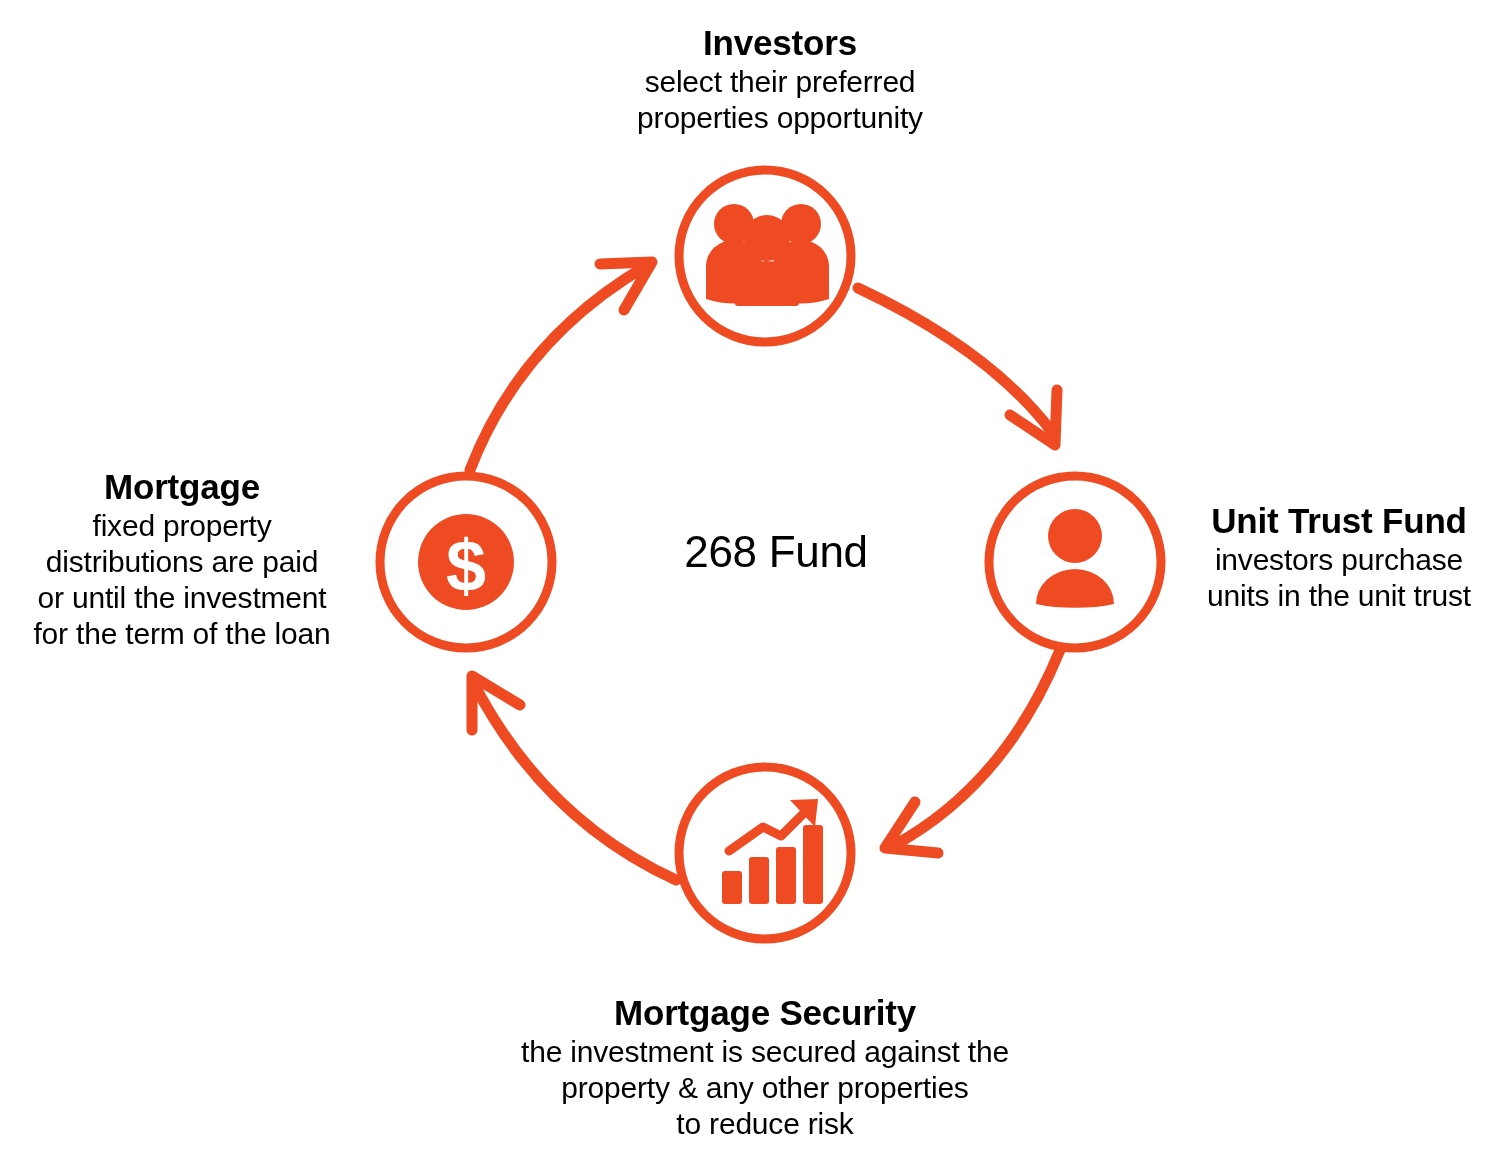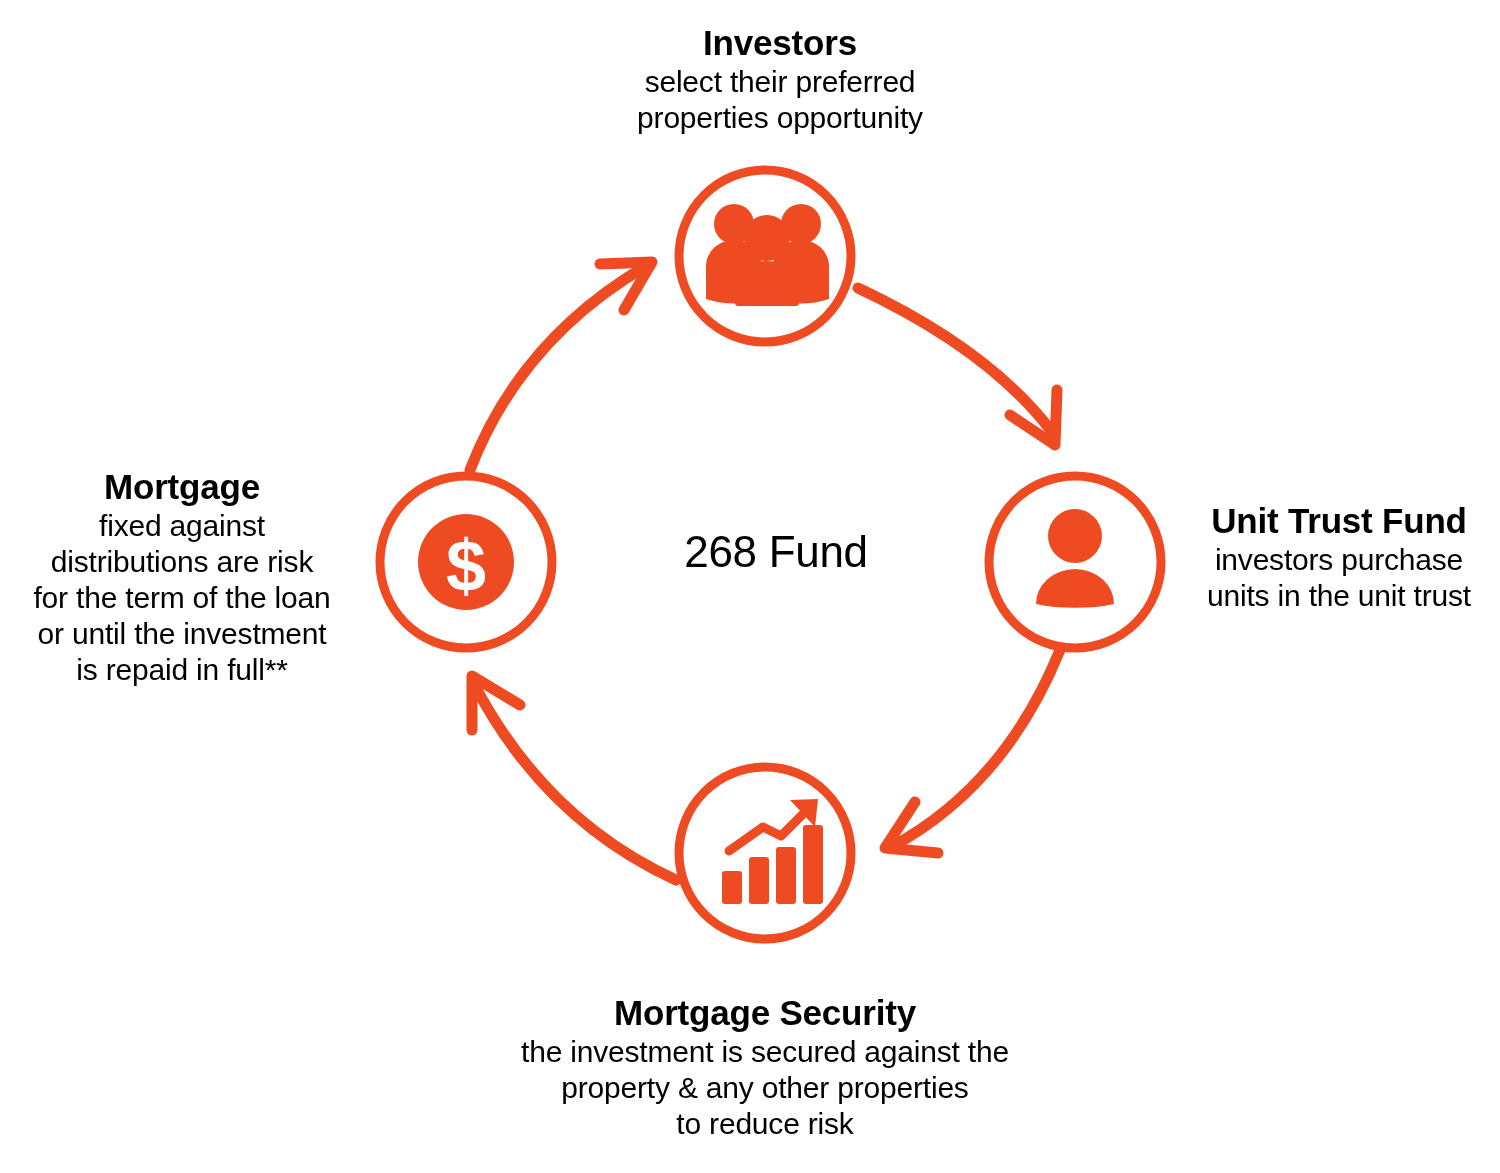--- a/index.html
+++ b/index.html
@@ -184,23 +184,22 @@
     <div class="label-title">Unit Trust Fund</div>
     <div class="label-desc">
       <span class="line">investors purchase</span>
       <span class="line">units in the unit trust</span>
     </div>
   </div>
 
   <div class="label-block" id="label-returns">
     <div class="label-title">Mortgage</div>
     <div class="label-desc">
-      <span class="line">fixed against</span>
-      <span class="line">distributions are risk</span>
+      <span class="line">fixed property</span>
+      <span class="line">distributions are paid</span>
+      <span class="line">or until the investment</span>
       <span class="line">for the term of the loan</span>
-      <span class="line">or until the investment</span>
-      <span class="line">is repaid in full**</span>
     </div>
   </div>
 
   <div class="center-title">268 Fund</div>
 
 </div>
 
 </body></html>

